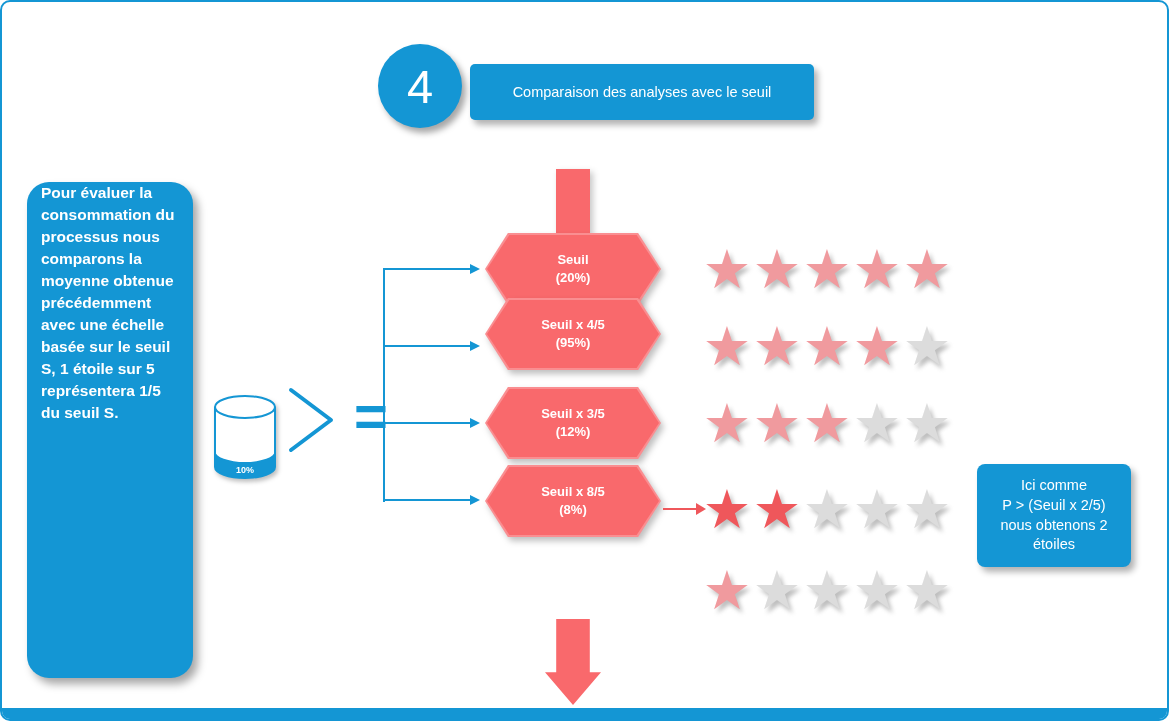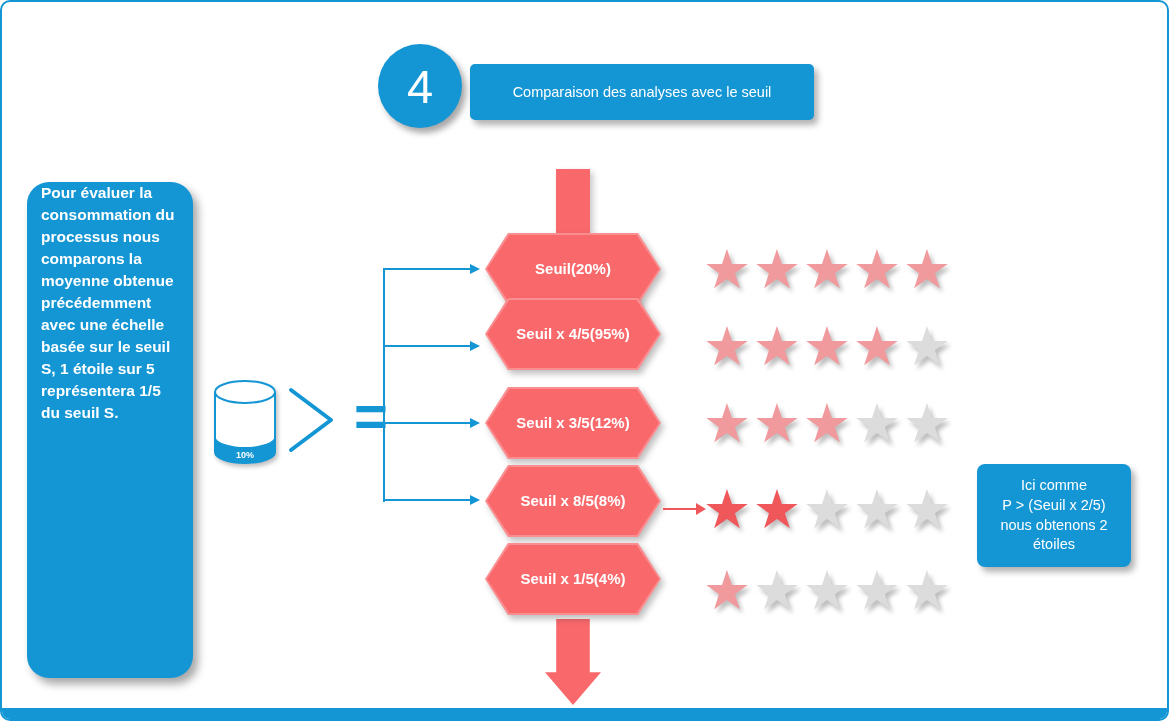--- a/index.html
+++ b/index.html
@@ -17,37 +17,37 @@
 
   
   .step-circle{position:absolute;left:376px;top:42px;width:84px;height:84px;border-radius:50%;background:var(--blue);color:#fff;display:flex;align-items:center;justify-content:center;font-size:47px;box-shadow:4px 5px 6px rgba(0,0,0,0.35);}
   .title-box{position:absolute;left:468px;top:62px;width:344px;height:56px;background:var(--blue);border-radius:5px;color:#fff;display:flex;align-items:center;justify-content:center;text-align:center;font-size:14.5px;padding:0 22px;box-shadow:4px 5px 6px rgba(0,0,0,0.3);}
 
   
   .left-panel{position:absolute;left:25px;top:180px;width:166px;height:496px;background:var(--blue);border-radius:22px;color:#fff;display:flex;box-shadow:5px 6px 8px rgba(0,0,0,0.35);}
   .left-panel p{margin:0;padding:0 14px;font-size:15.5px;font-weight:bold;line-height:1.42;}
 
   
-  .cylinder{position:absolute;left:210px;top:377px;filter:drop-shadow(2px 3px 2px rgba(0,0,0,0.25));}
+  .cylinder{position:absolute;left:210px;top:392px;filter:drop-shadow(2px 3px 2px rgba(0,0,0,0.25));}
   .gt-sign{position:absolute;left:284px;top:383px;}
   .eq-sign{position:absolute;left:352px;top:385px;font-size:58px;line-height:58px;font-weight:bold;color:var(--blue);}
 
   
   .conn{position:absolute;background:var(--blue);}
   .conn-v{left:381px;top:266px;width:2px;height:234px;}
   .conn-h{left:381px;width:87px;height:2px;}
   .h1{top:266px}.h2{top:343px}.h3{top:420px}.h4{top:497px}
   .arr{position:absolute;left:468px;width:0;height:0;border-top:5px solid transparent;border-bottom:5px solid transparent;border-left:10px solid var(--blue);}
   .a1{top:262px}.a2{top:339px}.a3{top:416px}.a4{top:493px}
 
   
   .hexw{position:absolute;left:483px;width:176px;height:72px;filter:drop-shadow(3px 4px 3px rgba(0,0,0,0.25));}
   .p1{top:231px}.p2{top:296px}.p3{top:385px}.p4{top:463px}.p5{top:541px}
   .hex{position:absolute;inset:0;background:var(--salmon-light);clip-path:polygon(13% 0,87% 0,100% 50%,87% 100%,13% 100%,0 50%);}
-  .hex-in{position:absolute;inset:2px;background:var(--salmon);clip-path:polygon(13% 0,87% 0,100% 50%,87% 100%,13% 100%,0 50%);display:flex;flex-direction:row;align-items:center;justify-content:center;color:#fff;font-weight:bold;font-size:15px;line-height:1.35;text-align:center;}
+  .hex-in{position:absolute;inset:2px;background:var(--salmon);clip-path:polygon(13% 0,87% 0,100% 50%,87% 100%,13% 100%,0 50%);display:flex;flex-direction:column;align-items:center;justify-content:center;color:#fff;font-weight:bold;font-size:13px;line-height:1.35;text-align:center;}
 
   
   .flow-top{position:absolute;left:554px;top:167px;width:34px;height:65px;background:var(--salmon);filter:drop-shadow(3px 3px 3px rgba(0,0,0,0.22));}
   .flow-bottom{position:absolute;left:543px;top:617px;width:56px;height:86px;background:var(--salmon);clip-path:polygon(20% 0,80% 0,80% 62%,100% 62%,50% 100%,0 62%,20% 62%);filter:drop-shadow(3px 3px 3px rgba(0,0,0,0.22));}
 
   
   .red-line{position:absolute;left:661px;top:506px;width:33px;height:2px;background:var(--star-strong);}
   .red-arr{position:absolute;left:694px;top:501px;width:0;height:0;border-top:6px solid transparent;border-bottom:6px solid transparent;border-left:10px solid var(--star-strong);}
 
   
@@ -132,28 +132,20 @@
     </div>
   </div>
   <div class="hexw p4">
     <div class="hex">
       <div class="hex-in">
         <span>Seuil x 8/5</span>
         <span>(8%)</span>
       </div>
     </div>
   </div>
-  <div class="hexw p5">
-    <div class="hex">
-      <div class="hex-in">
-        <span>Seuil x 1/5</span>
-        <span>(4%)</span>
-      </div>
-    </div>
-  </div>
 
   <div class="red-line"></div>
   <div class="red-arr"></div>
 
   <div class="star-row s1">
       <span class="star star-filled">★</span>
       <span class="star star-filled">★</span>
       <span class="star star-filled">★</span>
       <span class="star star-filled">★</span>
       <span class="star star-filled">★</span>

